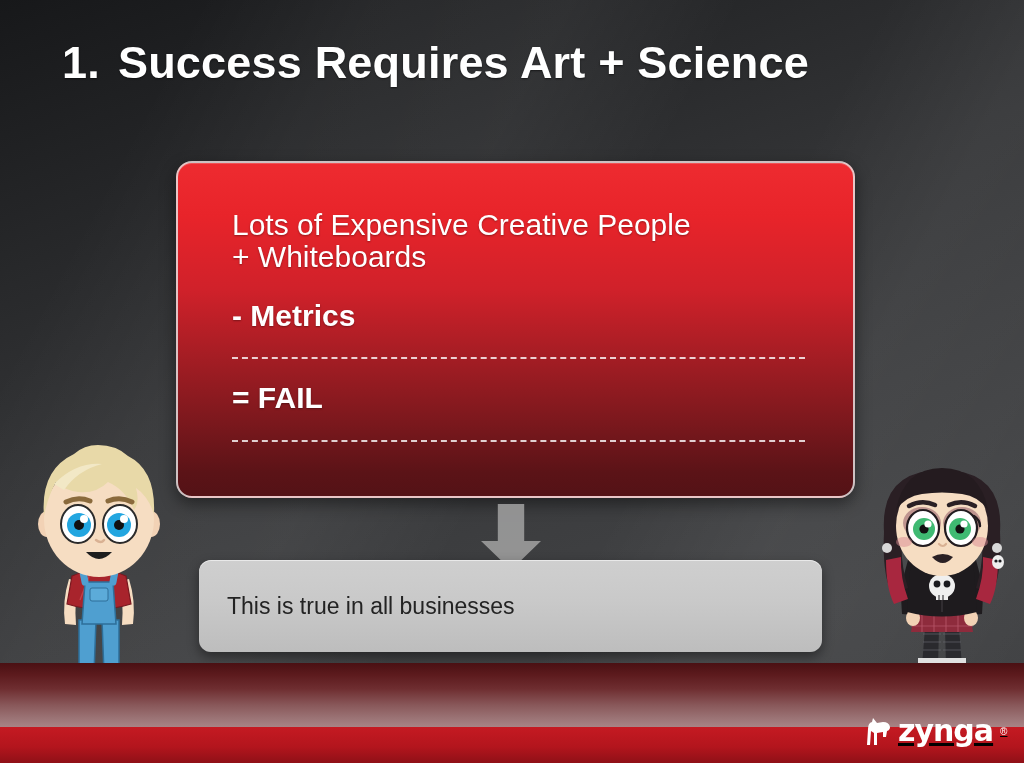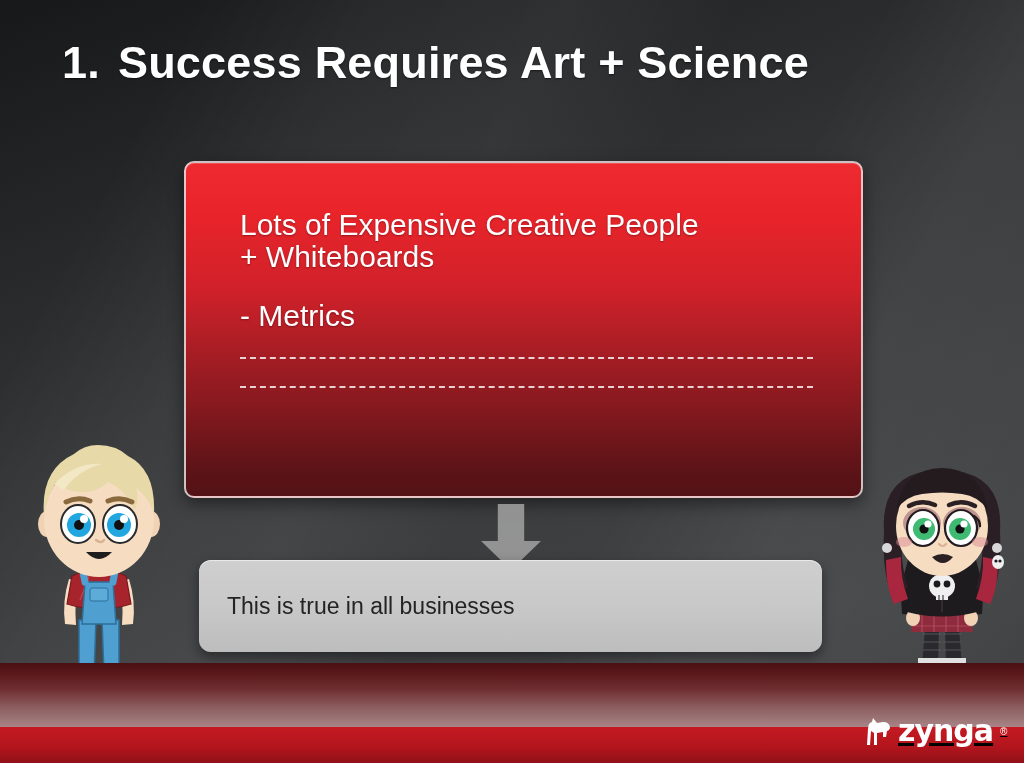--- a/index.html
+++ b/index.html
@@ -35,23 +35,23 @@
     color:#ffffff;
     letter-spacing:0.2px;
     white-space:nowrap;
     text-shadow:0 1px 2px rgba(0,0,0,0.55);
   }
   .title .num { margin-right:18px; }
 
   
   .red-box {
     position:absolute;
-    left:184px; top:161px;
+    left:176px; top:161px;
     width:679px; height:337px;
-    border-radius:10px;
+    border-radius:16px;
     border:2px solid rgba(232,232,232,0.82);
     background:linear-gradient(180deg,
         #ee2b30 0%,
         #e8242a 16%,
         #d0212a 38%,
         #a51d24 58%,
         #7b181d 78%,
         #5b1317 93%,
         #541216 100%);
     box-shadow:0 6px 16px rgba(0,0,0,0.45), inset 0 1px 0 rgba(255,255,255,0.18);
@@ -62,21 +62,21 @@
   }
   .rline {
     color:#ffffff;
     font-size:30px;
     line-height:1.05;
     white-space:nowrap;
     text-shadow:0 1px 2px rgba(0,0,0,0.35);
   }
   .rline.l1 { margin-top:6px; }
   .rline.l2 { }
-  .rline.l3 { margin-top:28px; font-weight:normal; }
+  .rline.l3 { margin-top:28px; font-weight:bold; }
   .rline.l4 { margin-top:23px; font-weight:bold; }
   .dash-sep {
     height:0;
     margin-top:25px;
     border-top:2px dashed rgba(255,255,255,0.80);
   }
   .dash-sep.s2 { margin-top:27px; }
 
   
   .arrow {
@@ -195,20 +195,21 @@
     <path d="M90 116 q5 4 8 0" stroke="#d9b193" stroke-width="2.5" fill="none" stroke-linecap="round"></path>
     <path d="M80 128 q13 14 26 0 z" fill="#1d1d1d"></path>
   </svg>
 
   <div class="red-box">
     <div class="red-lines">
       <div class="rline l1">Lots of Expensive Creative People</div>
       <div class="rline l2">+ Whiteboards</div>
       <div class="rline l3">- Metrics</div>
       <div class="dash-sep s1"></div>
+      <div class="rline l4">= FAIL</div>
       <div class="dash-sep s2"></div>
     </div>
   </div>
 
   <div class="arrow"></div>
 
   <div class="gray-box">
     <span class="gray-text">This is true in all businesses</span>
   </div>
 

